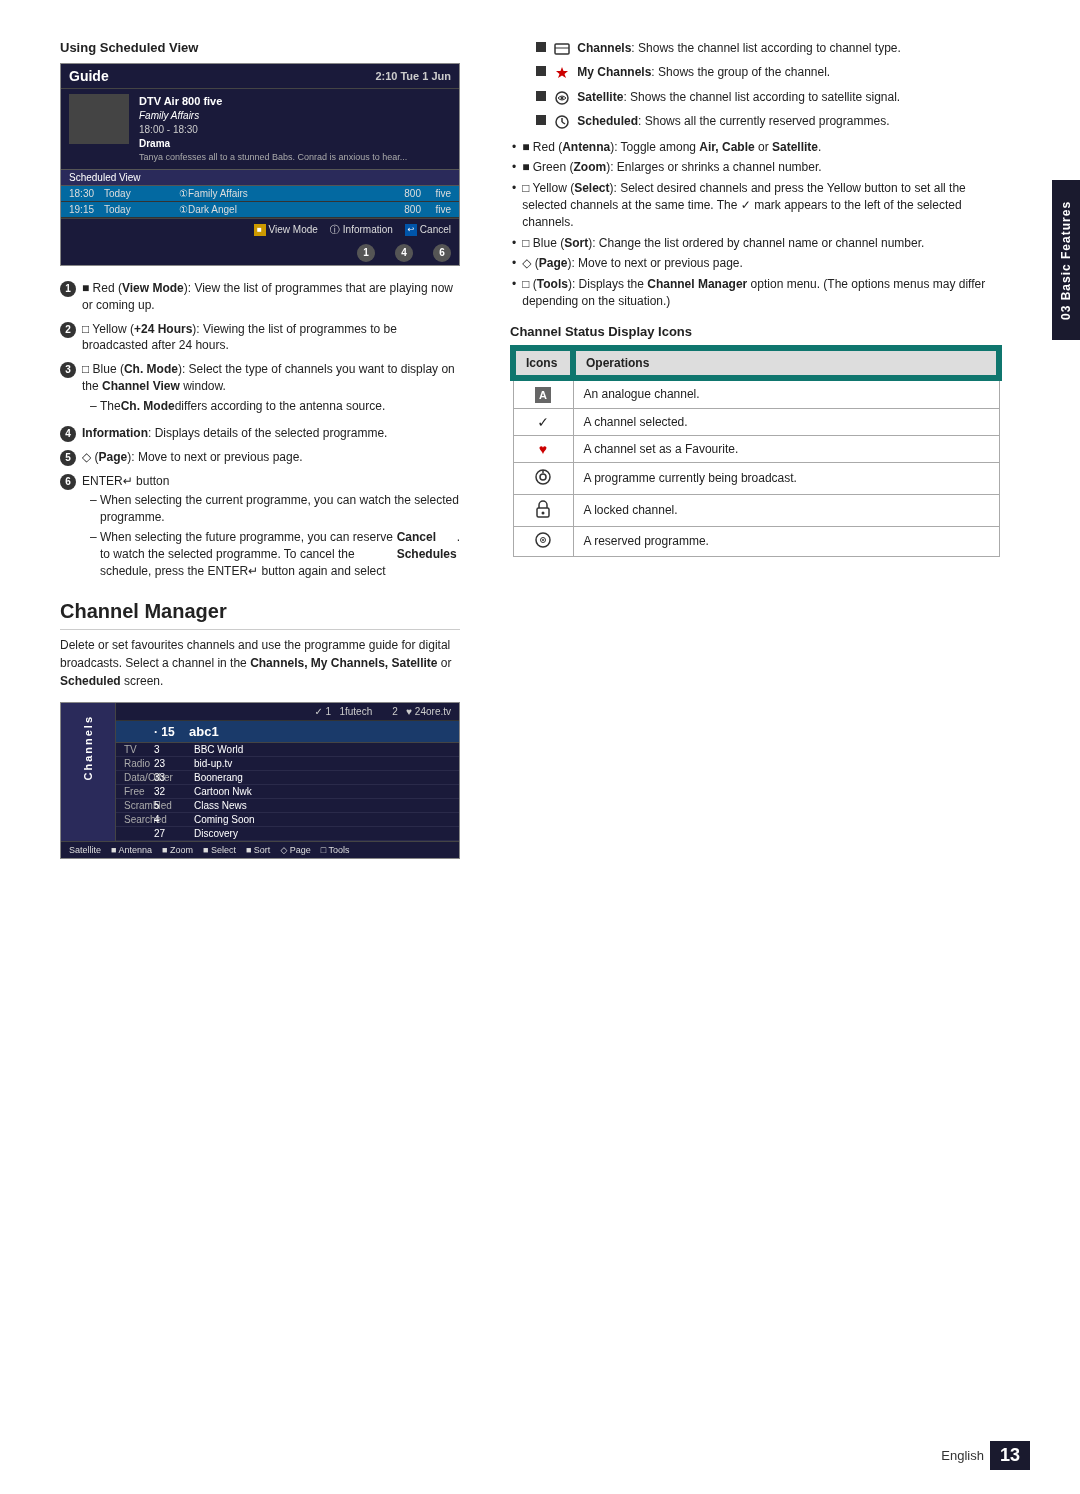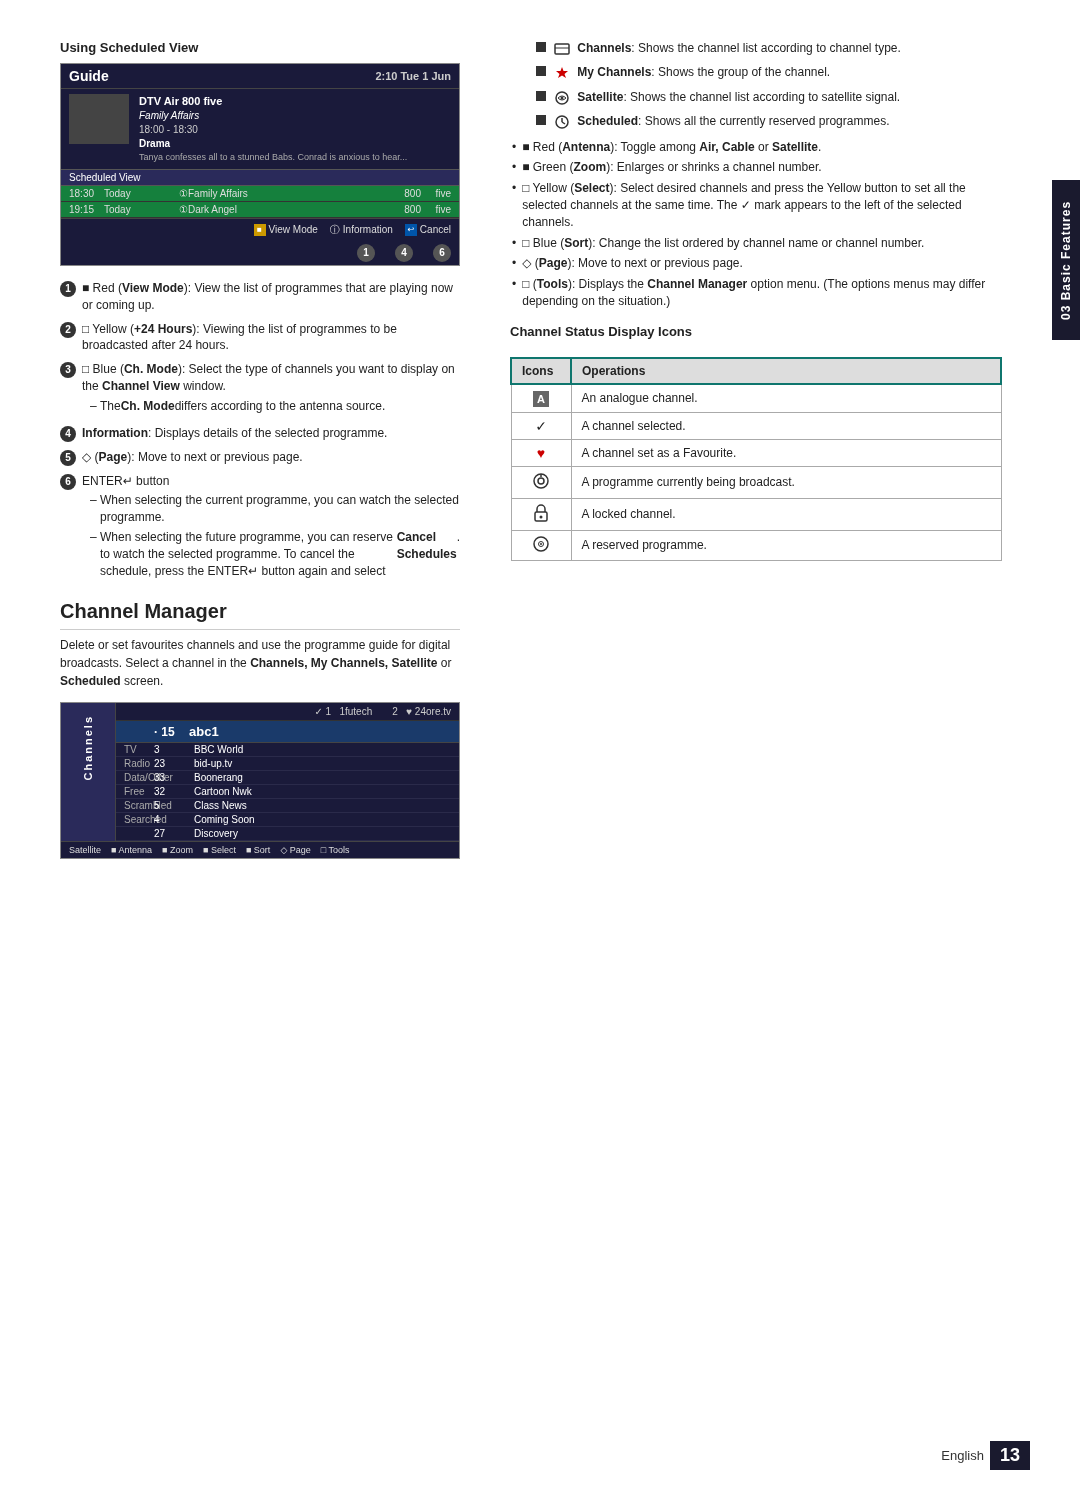--- a/index.html
+++ b/index.html
@@ -112,21 +112,21 @@
     .scheduled-view-label {
       background: #2a2a5a;
       color: #fff;
       font-size: 10px;
       padding: 2px 8px;
       border-top: 1px solid #555;
       border-bottom: 1px solid #555;
     }
 
     .scheduled-rows {
-      background: #15803d;
+      background: #0369a1;
     }
 
     .scheduled-row {
       display: flex;
       align-items: center;
       padding: 2px 8px;
       font-size: 10px;
       border-bottom: 1px solid #333;
       color: #ddd;
     }
@@ -319,32 +319,32 @@
       content: '•';
       margin-right: 6px;
       flex-shrink: 0;
     }
 
     
     .status-section-title {
       font-size: 13px;
       font-weight: bold;
       margin-top: 14px;
-      margin-bottom: 18px;
+      margin-bottom: 6px;
     }
 
     .status-table {
       width: 100%;
       border-collapse: collapse;
       font-size: 12px;
     }
 
     .status-table th {
       background: #ddd;
-      border: 2px solid #0f766e;
+      border: 6px solid #0f766e;
       padding: 5px 10px;
       text-align: left;
       font-weight: bold;
     }
 
     .status-table td {
       border: 1px solid #aaa;
       padding: 5px 10px;
     }
 

